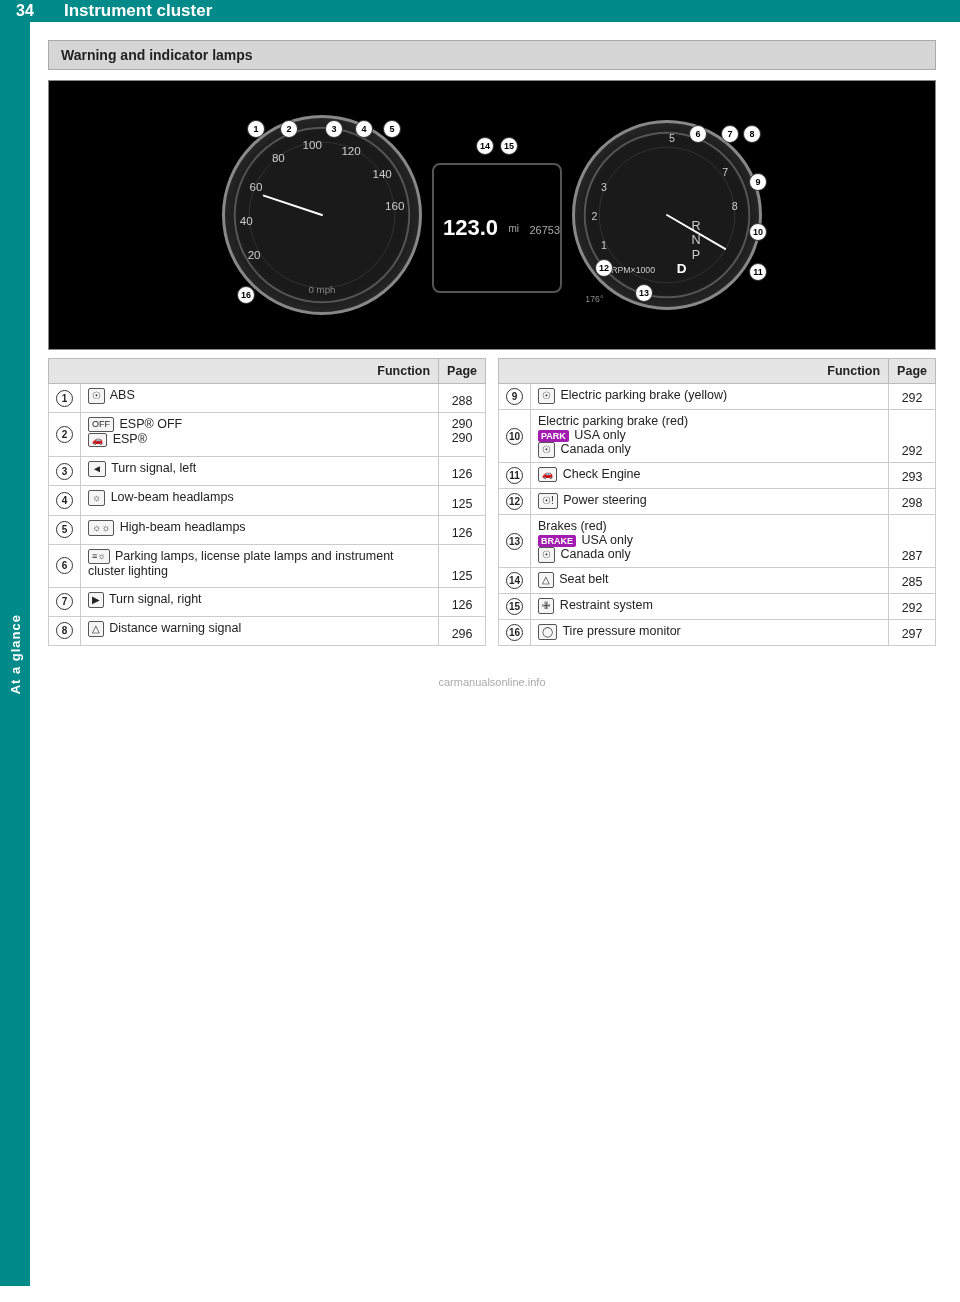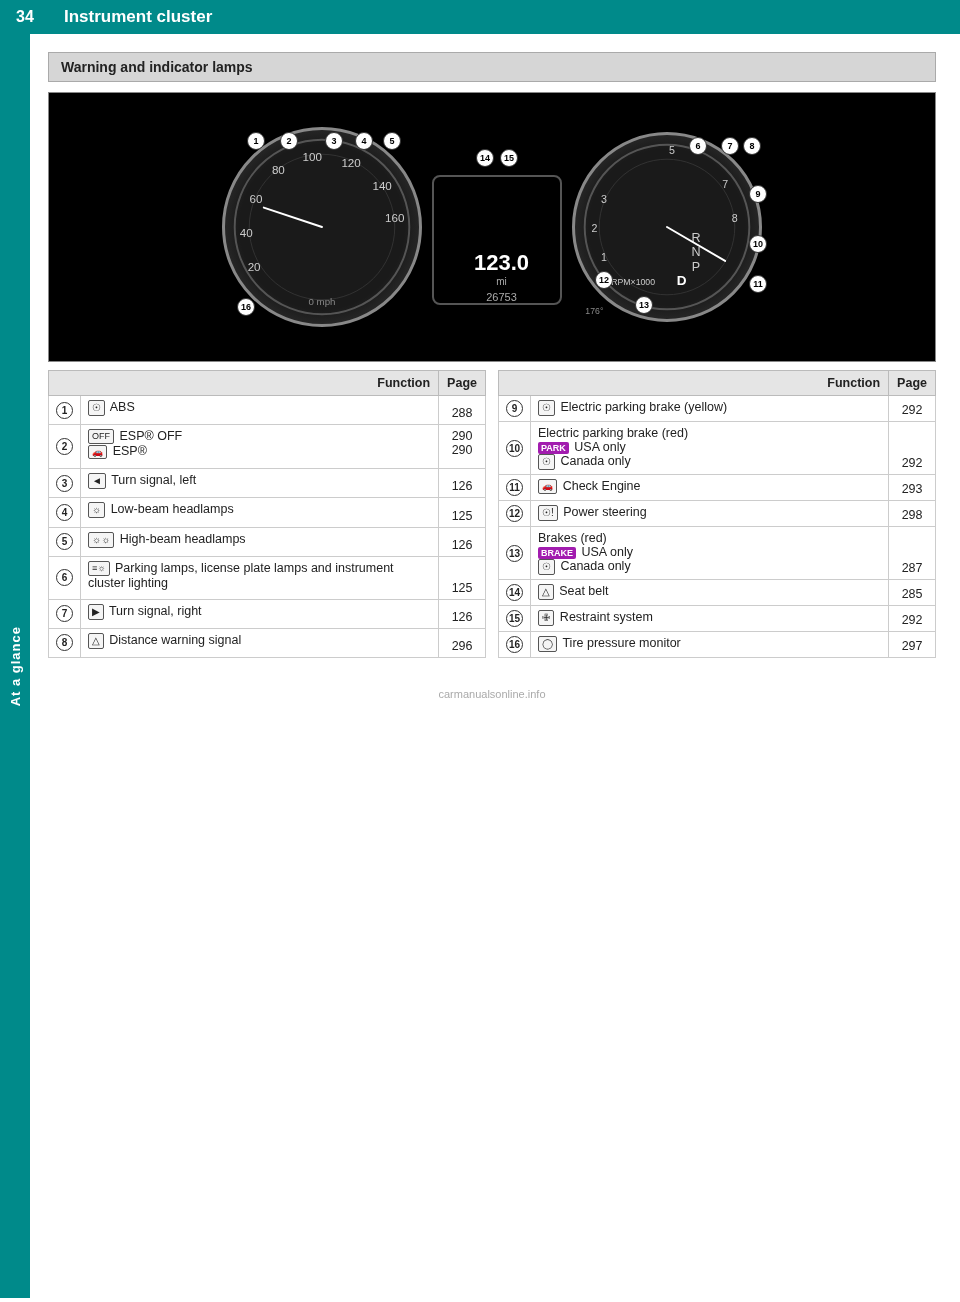--- a/index.html
+++ b/index.html
@@ -8,21 +8,21 @@
       min-height: 1302px;
       background: #ffffff;
       font-family: Arial, Helvetica, sans-serif;
       font-size: 13px;
       color: #222;
     }
 
     
     .header-bar {
       background: #008a8a;
-      height: 34px;
+      height: 22px;
       display: flex;
       align-items: center;
       padding: 0 16px;
     }
     .header-page-num {
       color: #ffffff;
       font-size: 16px;
       font-weight: bold;
       margin-right: 20px;
       min-width: 28px;
@@ -119,23 +119,23 @@
       width: 190px;
       height: 190px;
     }
     .gauge-center {
       width: 130px;
       height: 130px;
       background: #000;
       border: 2px solid #555;
       border-radius: 8px;
       display: flex;
-      flex-direction: column;
-      align-items: center;
-      justify-content: flex-end;
+      flex-direction: row;
+      align-items: center;
+      justify-content: space-between;
       padding-left: 9px;
     }
     .gauge-center .speed {
       color: #fff;
       font-size: 22px;
       font-weight: bold;
     }
     .gauge-center .unit {
       color: #aaa;
       font-size: 10px;

